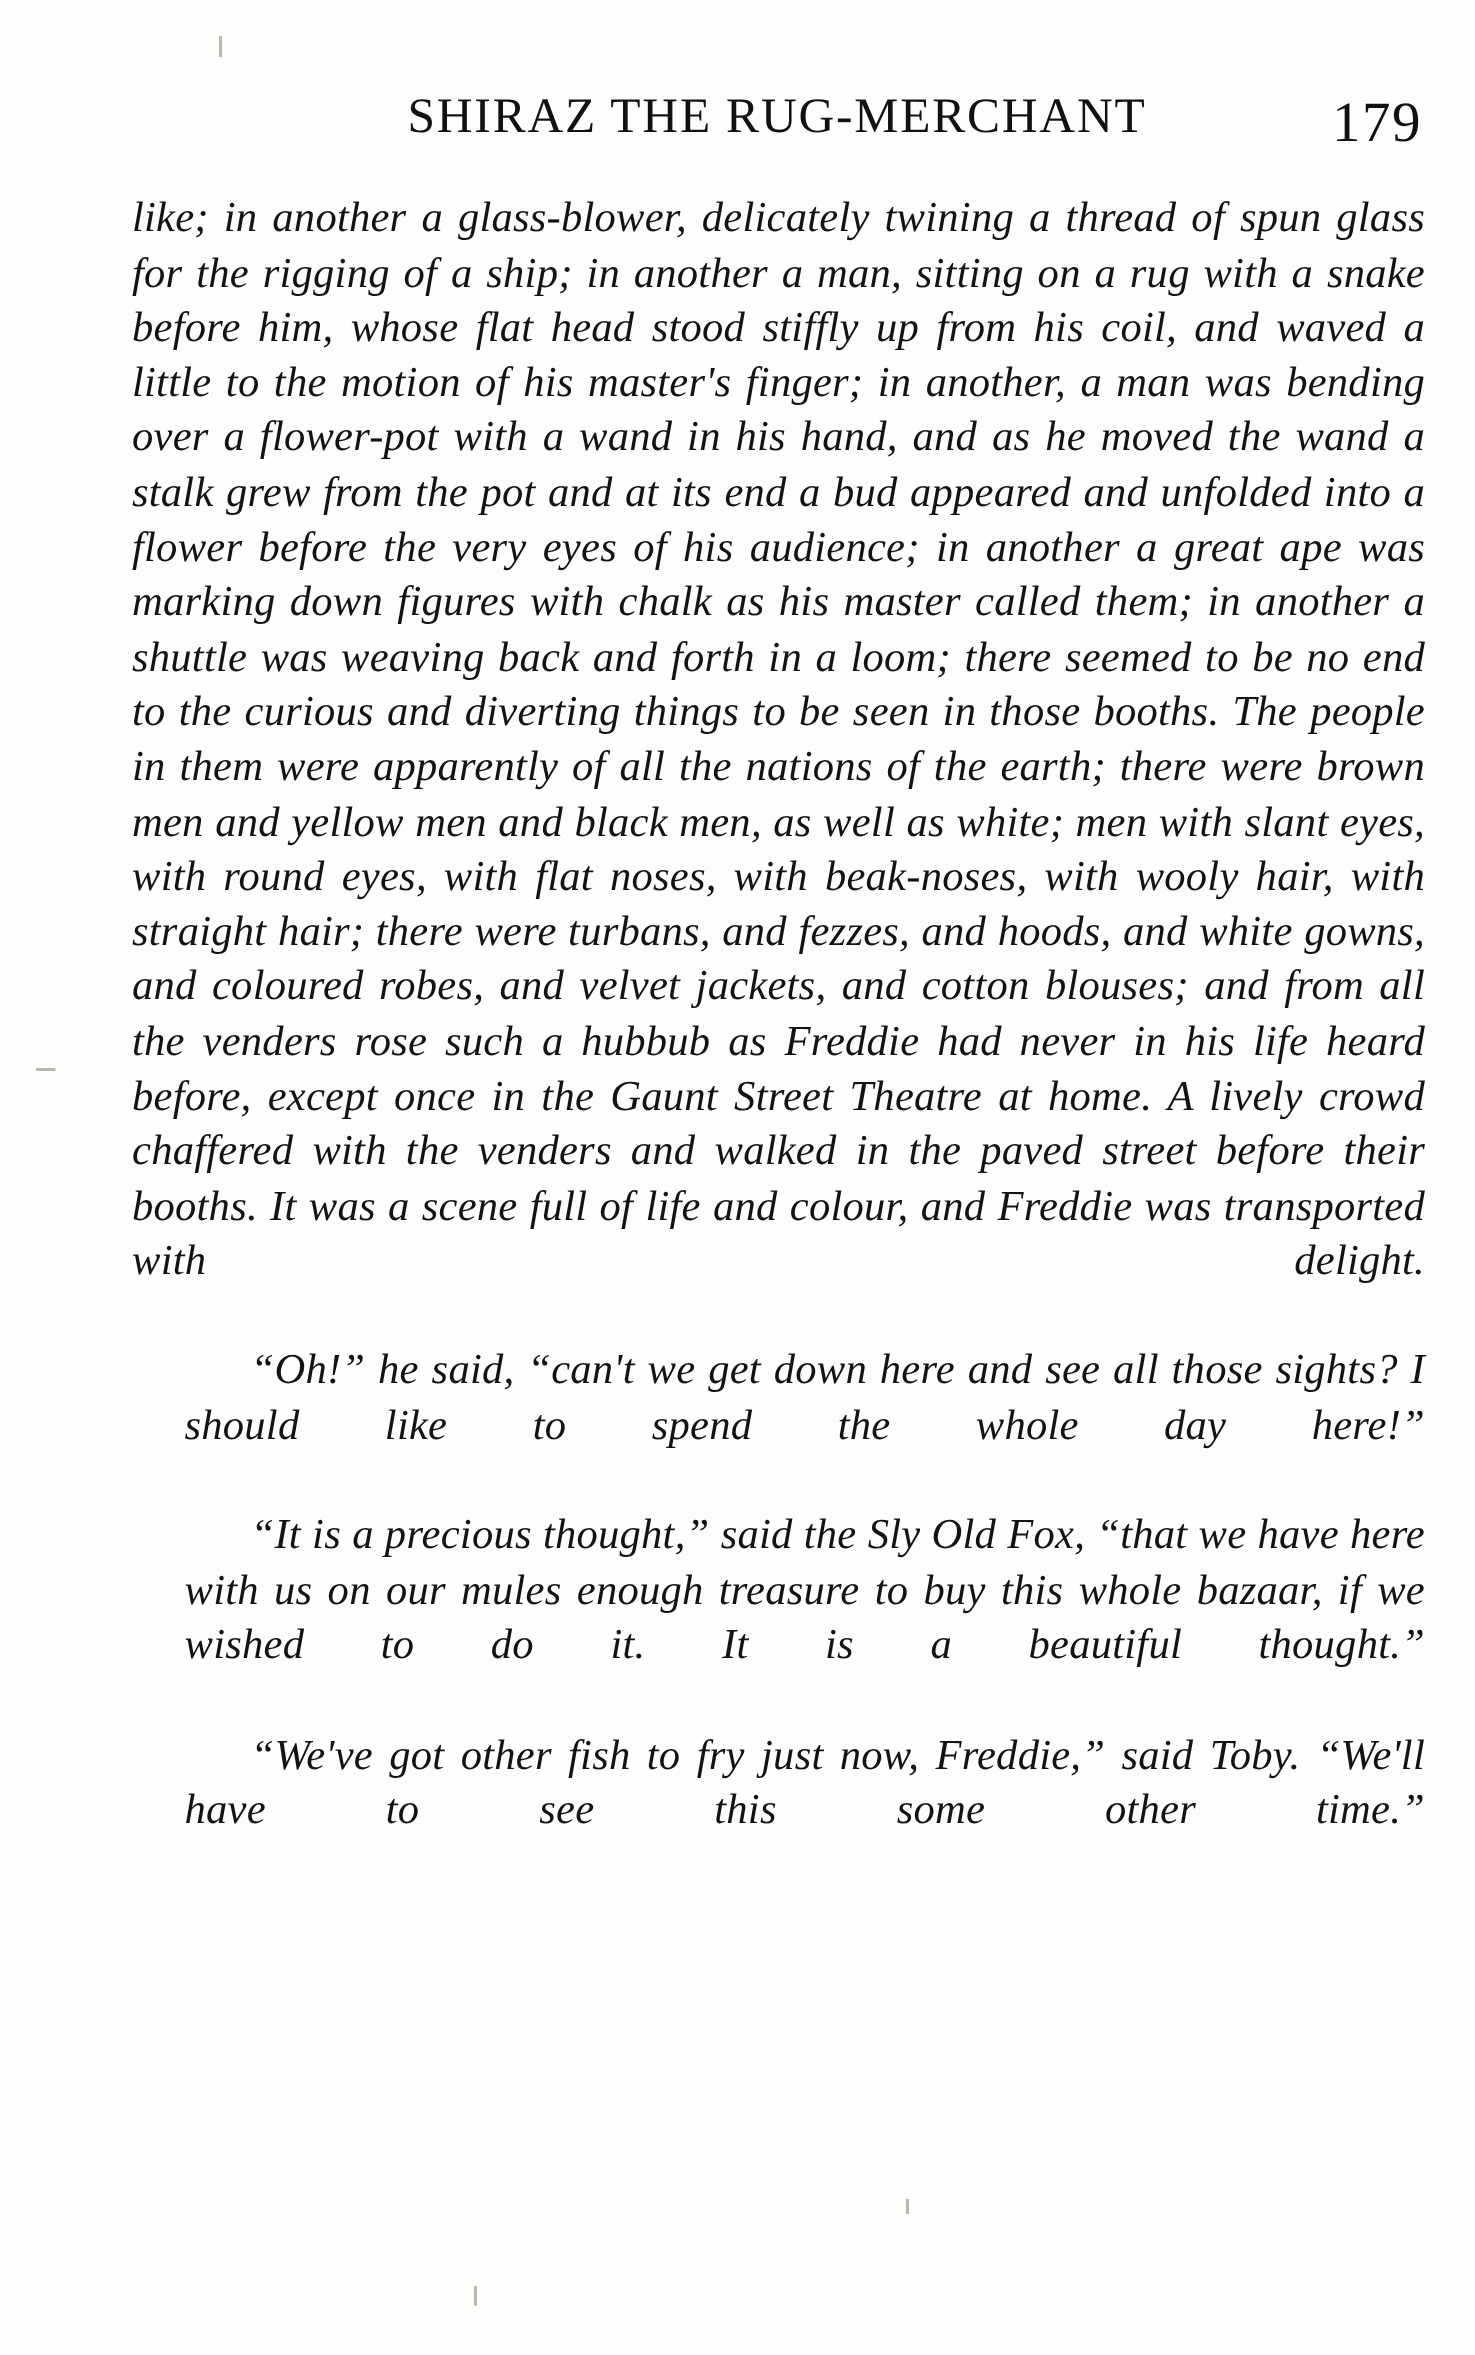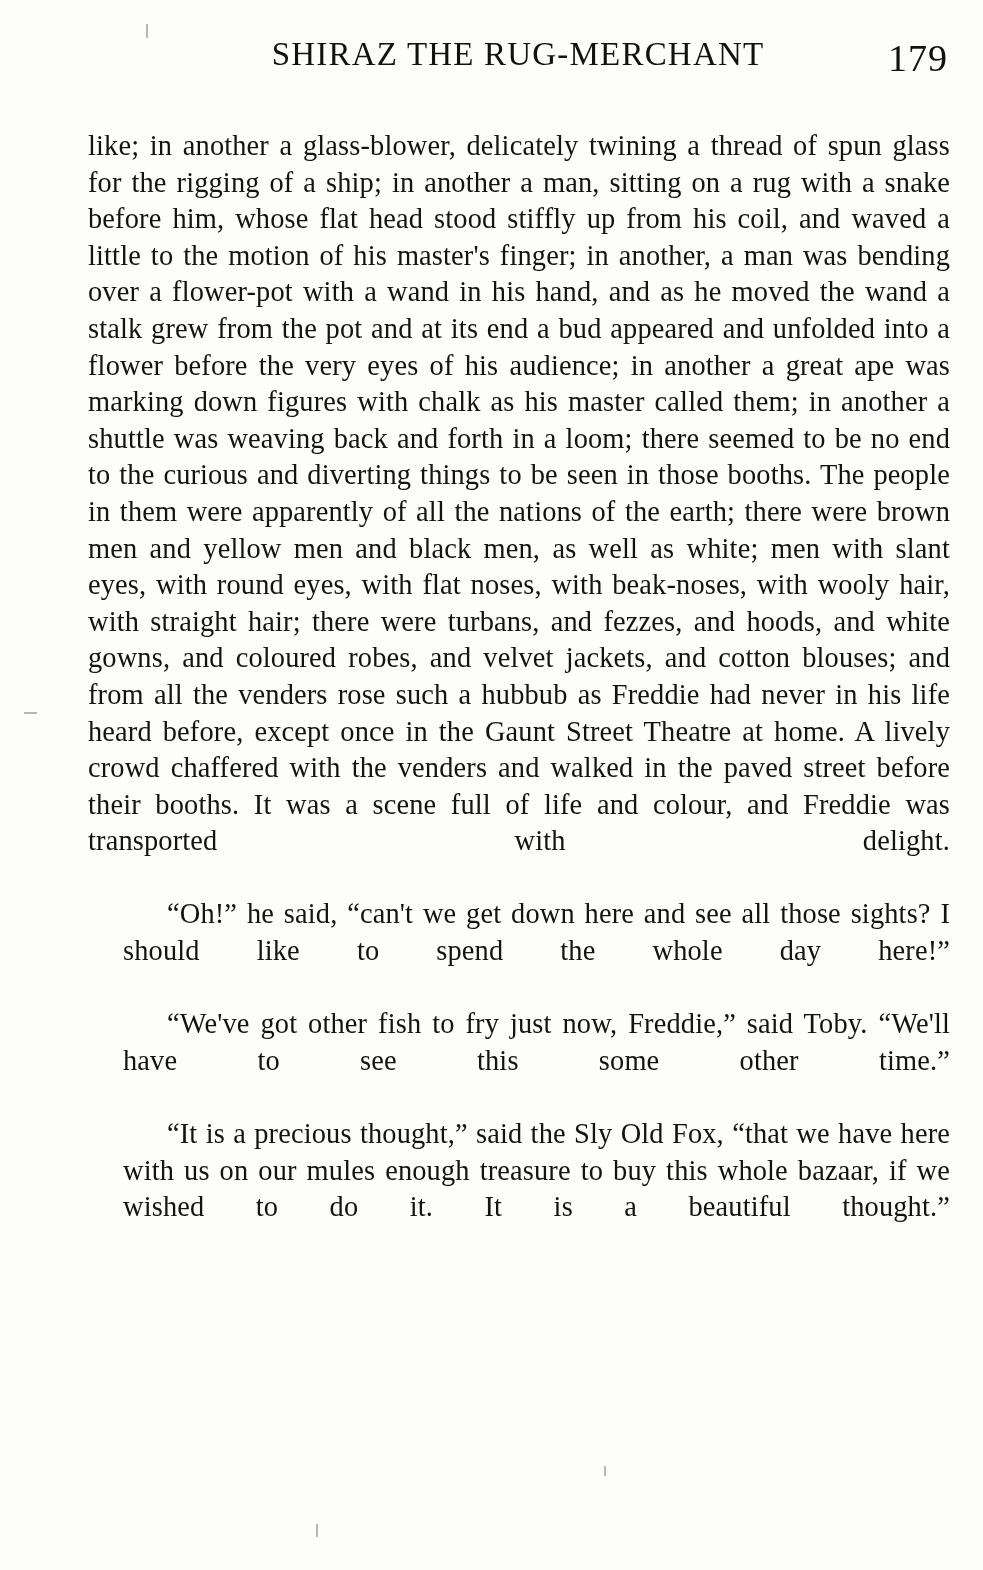--- a/index.html
+++ b/index.html
@@ -18,21 +18,21 @@
   .page {
     position: absolute;
     left: 0; top: 0;
     width: 983px;
     height: 1570px;
     background: #fdfdfb;
   }
   .running-head {
     position: absolute;
     left: 88px;
-    top: 36px;
+    top: 60px;
     width: 860px;
     display: flex;
     align-items: baseline;
     justify-content: center;
     text-align: right;
   }
   .head-title {
     font-family: "Liberation Serif", serif;
     font-size: 33px;
     letter-spacing: 1.2px;
@@ -55,20 +55,21 @@
     font-size: 28.4px;
     line-height: 36.6px;
     text-align: justify;
     text-justify: inter-word;
     color: #131313;
     letter-spacing: 0.15px;
   }
   .body-text p {
     margin: 0;
     text-align: justify;
+    font-style: italic;
   }
   .body-text p.indent {
     text-indent: 44px;
     margin-left: 35px;
   }
   
   .body-text p.full-just::after {
     content: "";
     display: inline-block;
     width: 100%;
@@ -93,17 +94,17 @@
   <div class="spine-mark mark-bottom"></div>
 
   <div class="running-head">
     <span class="head-title">SHIRAZ THE RUG-MERCHANT</span>
     <span class="head-folio">179</span>
   </div>
 
   <div class="body-text">
     <p class="full-just">like; in another a glass-blower, delicately twining a thread of spun glass for the rigging of a ship; in another a man, sitting on a rug with a snake before him, whose flat head stood stiffly up from his coil, and waved a little to the motion of his master's finger; in another, a man was bending over a flower-pot with a wand in his hand, and as he moved the wand a stalk grew from the pot and at its end a bud appeared and unfolded into a flower before the very eyes of his audience; in another a great ape was marking down figures with chalk as his master called them; in another a shuttle was weaving back and forth in a loom; there seemed to be no end to the curious and diverting things to be seen in those booths.  The people in them were apparently of all the nations of the earth; there were brown men and yellow men and black men, as well as white; men with slant eyes, with round eyes, with flat noses, with beak-noses, with wooly hair, with straight hair; there were turbans, and fezzes, and hoods, and white gowns, and coloured robes, and velvet jackets, and cotton blouses; and from all the venders rose such a hubbub as Freddie had never in his life heard before, except once in the Gaunt Street Theatre at home.  A lively crowd chaffered with the venders and walked in the paved street before their booths.  It was a scene full of life and colour, and Freddie was transported with delight.</p>
     <p class="indent full-just">“Oh!” he said, “can't we get down here and see all those sights?  I should like to spend the whole day here!”</p>
+    <p class="indent full-just">“It is a precious thought,” said the Sly Old Fox, “that we have here with us on our mules enough treasure to buy this whole bazaar, if we wished to do it. It is a beautiful thought.”</p>
     <p class="indent full-just">“We've got other fish to fry just now, Freddie,” said Toby.  “We'll have to see this some other time.”</p>
-    <p class="indent full-just">“It is a precious thought,” said the Sly Old Fox, “that we have here with us on our mules enough treasure to buy this whole bazaar, if we wished to do it. It is a beautiful thought.”</p>
   </div>
 
 </div>
 
 </body></html>

